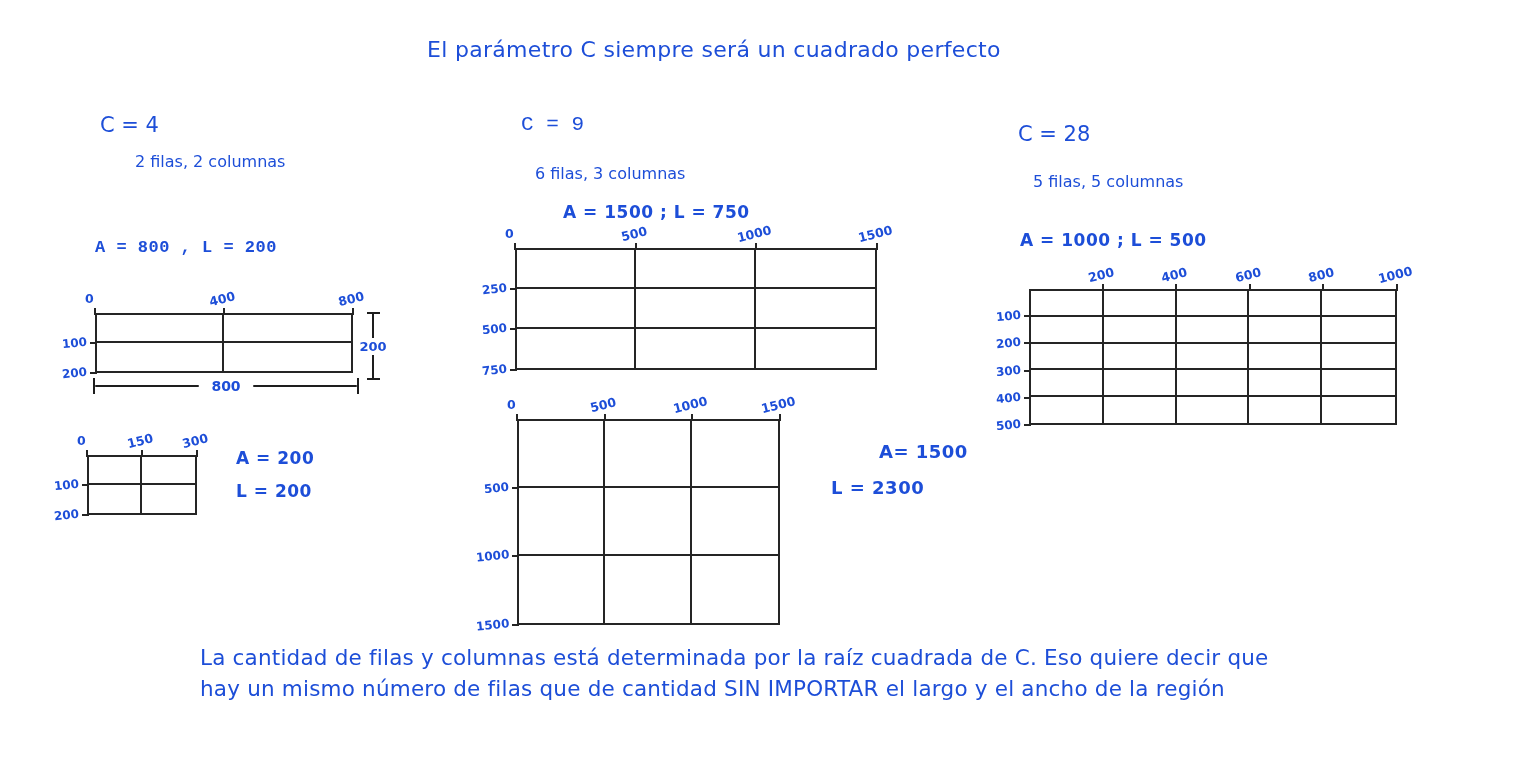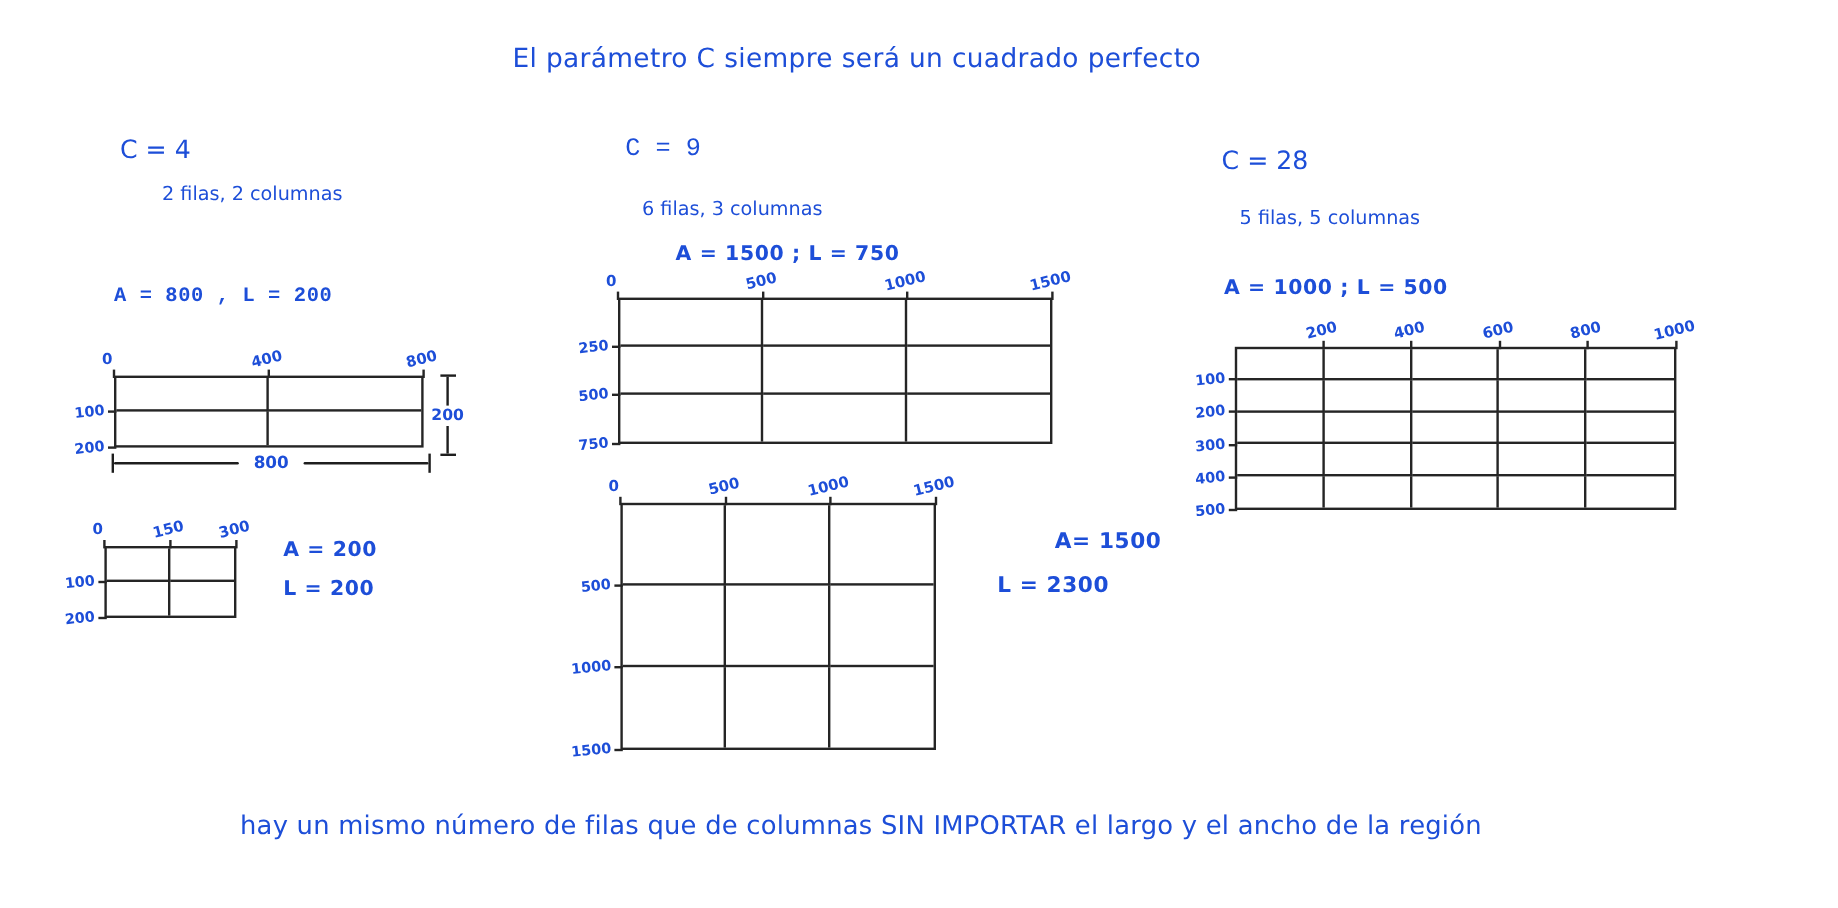--- a/index.html
+++ b/index.html
@@ -223,15 +223,16 @@
       <i class="ymark" style="top: 40%;"></i>
       <span class="ytick" style="top: 40%;">200</span>
       <i class="ymark" style="top: 60%;"></i>
       <span class="ytick" style="top: 60%;">300</span>
       <i class="ymark" style="top: 80%;"></i>
       <span class="ytick" style="top: 80%;">400</span>
       <i class="ymark" style="top: 100%;"></i>
       <span class="ytick" style="top: 100%;">500</span>
     </div>
 
-  <div class="abs footer-line" style="left:200px;top:676px;">hay un mismo número de filas que de columnas SIN IMPORTAR el largo y el ancho de la región</div>
+  <div class="abs footer-line" style="left:200px;top:645px;">La cantidad de filas y columnas está determinada por la raíz cuadrada de C. Eso quiere decir que</div>
+  <div class="abs footer-line" style="left:200px;top:676px;">hay un mismo número de filas que de cantidad SIN IMPORTAR el largo y el ancho de la región</div>
 
 </div>
 
 </body></html>

